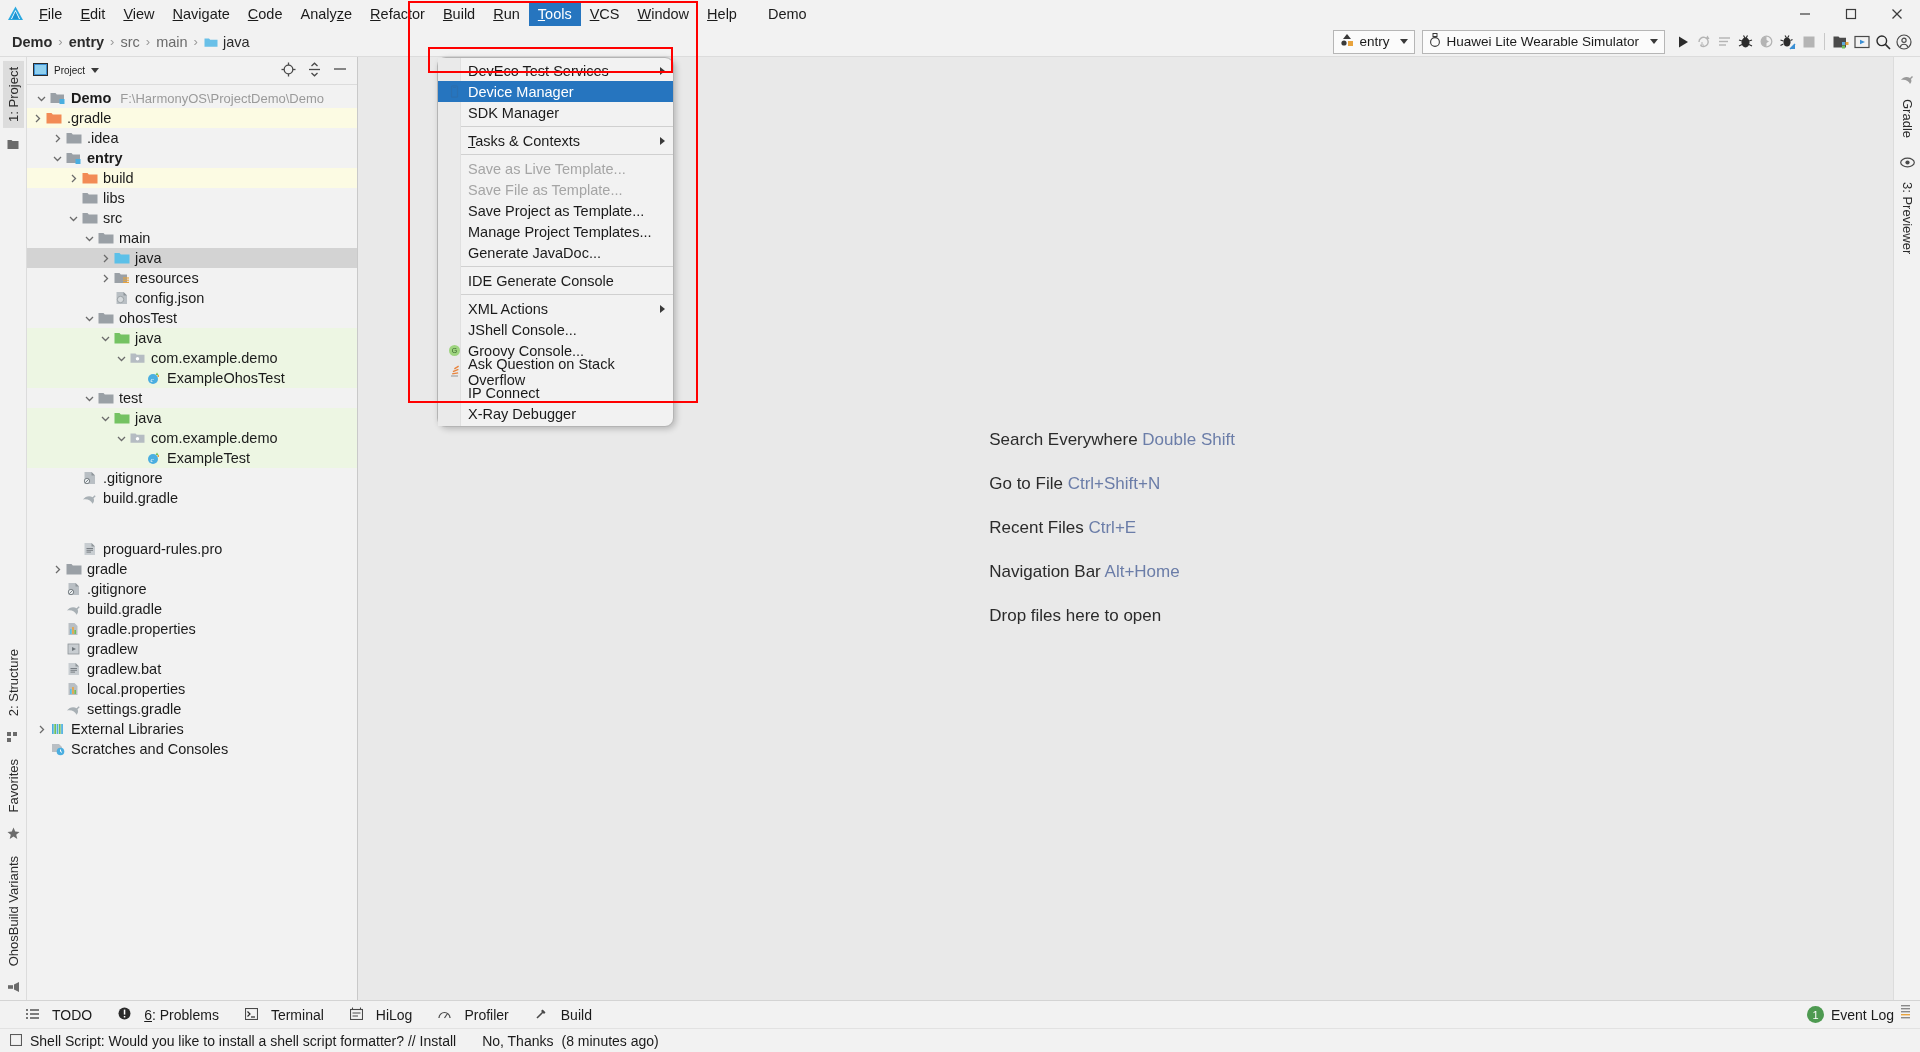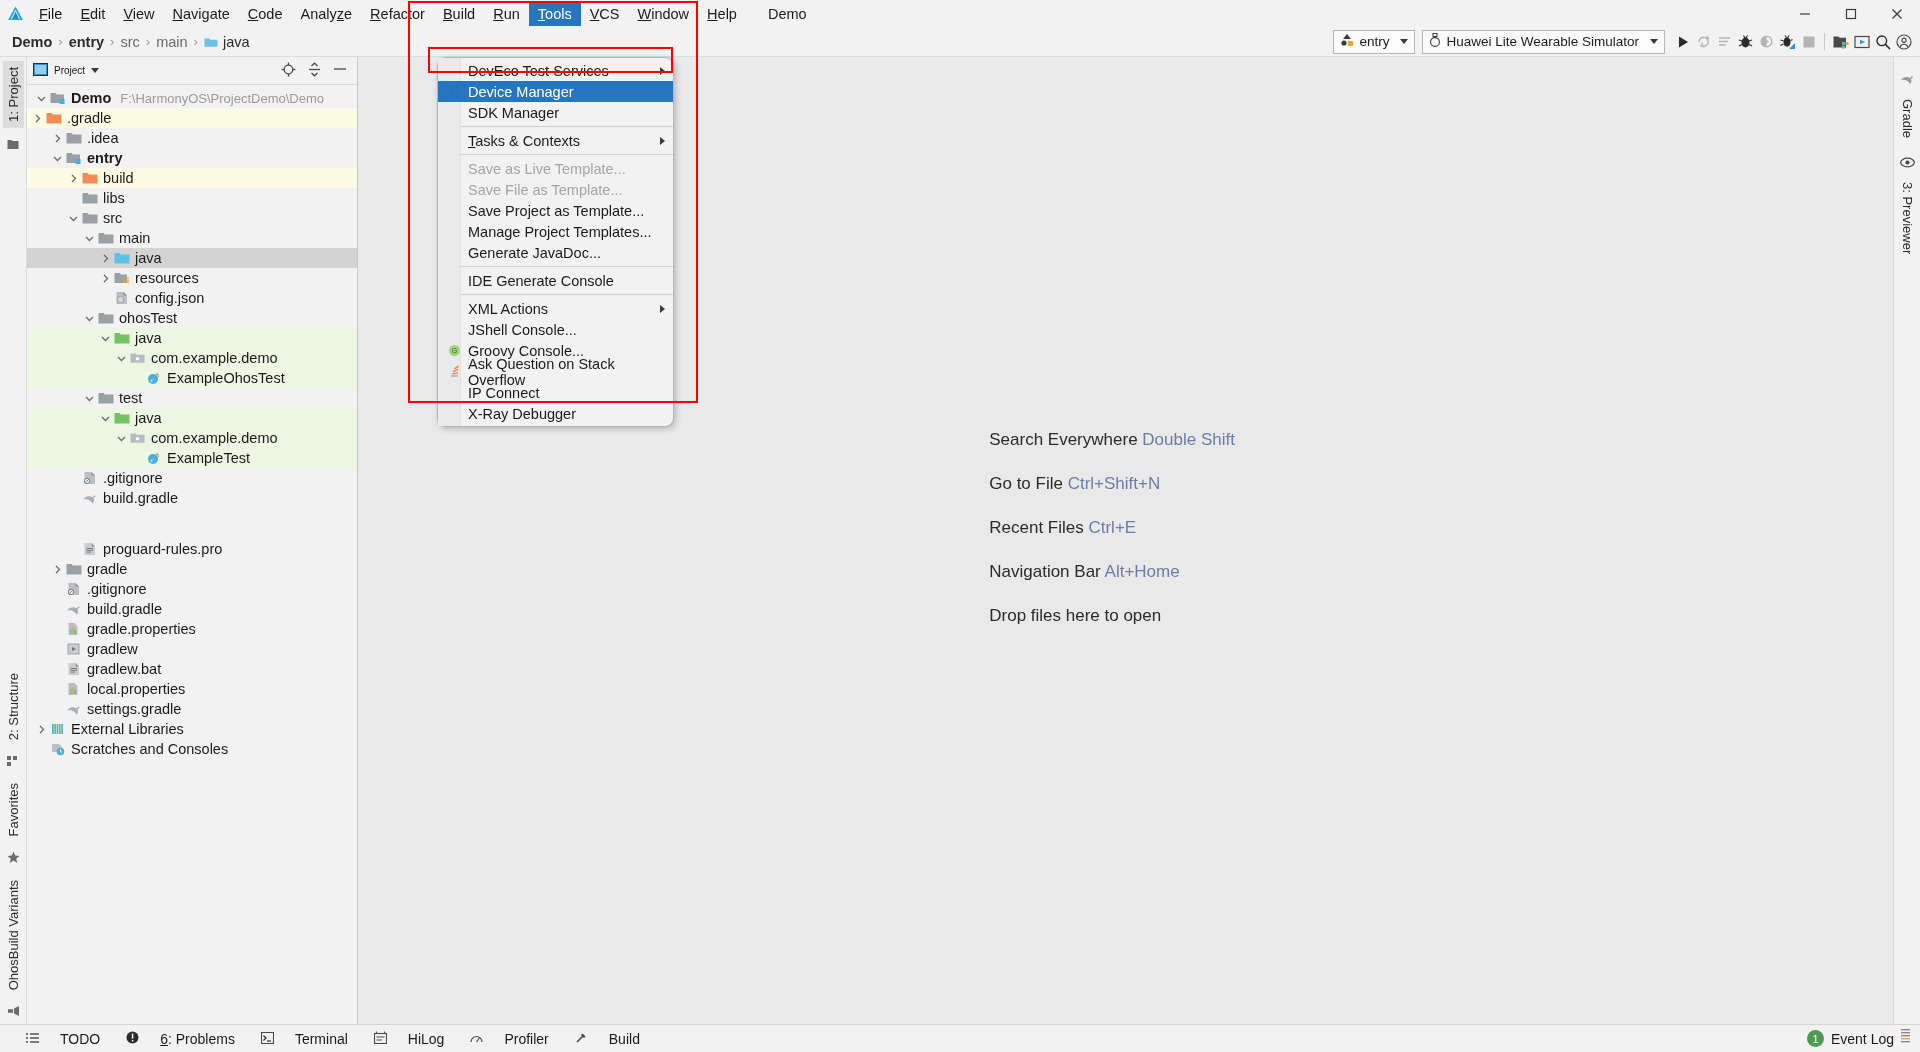--- a/index.html
+++ b/index.html
@@ -76,21 +76,21 @@
 
   
   .editor{flex:1;background:#e9e9e9;position:relative;min-width:0;}
   .hints{position:absolute;left:46%;top:373px;transform:translateX(-50%);margin-left:48px;}
   .hint{font-size:17px;color:#2b2b2b;margin-bottom:24px;white-space:nowrap;}
   .hint .k{color:#6b7da8;}
 
   
   .botbar{height:27px;background:#f2f2f2;display:flex;align-items:center;border-top:1px solid #d4d4d4;
           padding-left:26px;flex:none;position:relative;}
-  .botitem{display:flex;align-items:center;gap:21px;font-size:14px;color:#1b1b1b;margin-right:26px;}
+  .botitem{display:flex;align-items:center;gap:13px;font-size:14px;color:#1b1b1b;margin-right:26px;}
   .botitem u{text-decoration:underline;}
   .botright{position:absolute;right:10px;display:flex;align-items:center;gap:7px;font-size:14px;}
   .badge{width:17px;height:17px;border-radius:50%;background:#4e9a51;color:#fff;font-size:11px;
          display:flex;align-items:center;justify-content:center;}
   .statusbar{height:23px;background:#f2f2f2;display:flex;align-items:center;padding-left:10px;
              font-size:14px;color:#1b1b1b;gap:8px;flex:none;border-top:1px solid #e2e2e2;}
   .statusbar .sep{width:10px;}
 
   
   .redbox{position:absolute;border:2px solid #ff0000;pointer-events:none;z-index:60;}
@@ -966,14 +966,25 @@
             <rect x="0" y="1" width="9" height="1.4" fill="#8a8a8a"></rect>
             <rect x="0" y="4" width="9" height="1.4" fill="#8a8a8a"></rect>
             <rect x="0" y="7" width="9" height="1.4" fill="#8a8a8a"></rect>
             <rect x="0" y="10" width="9" height="1.4" fill="#e8a33d"></rect>
             <rect x="0" y="13" width="9" height="1.4" fill="#8a8a8a"></rect>
           </svg>
       </span>
     </div>
   </div>
 
+  <div class="statusbar">
+    <span>
+      <svg width="12" height="12" viewBox="0 0 12 12">
+          <rect x="0.5" y="0.5" width="11" height="11" fill="none" stroke="#5a5a5a" stroke-width="1.1"></rect>
+        </svg>
+    </span>
+    <span>Shell Script: Would you like to install a shell script formatter? // Install</span>
+    <span class="sep"></span>
+    <span>No, Thanks</span>
+    <span>(8 minutes ago)</span>
+  </div>
 
 </div>
 
 </body></html>

